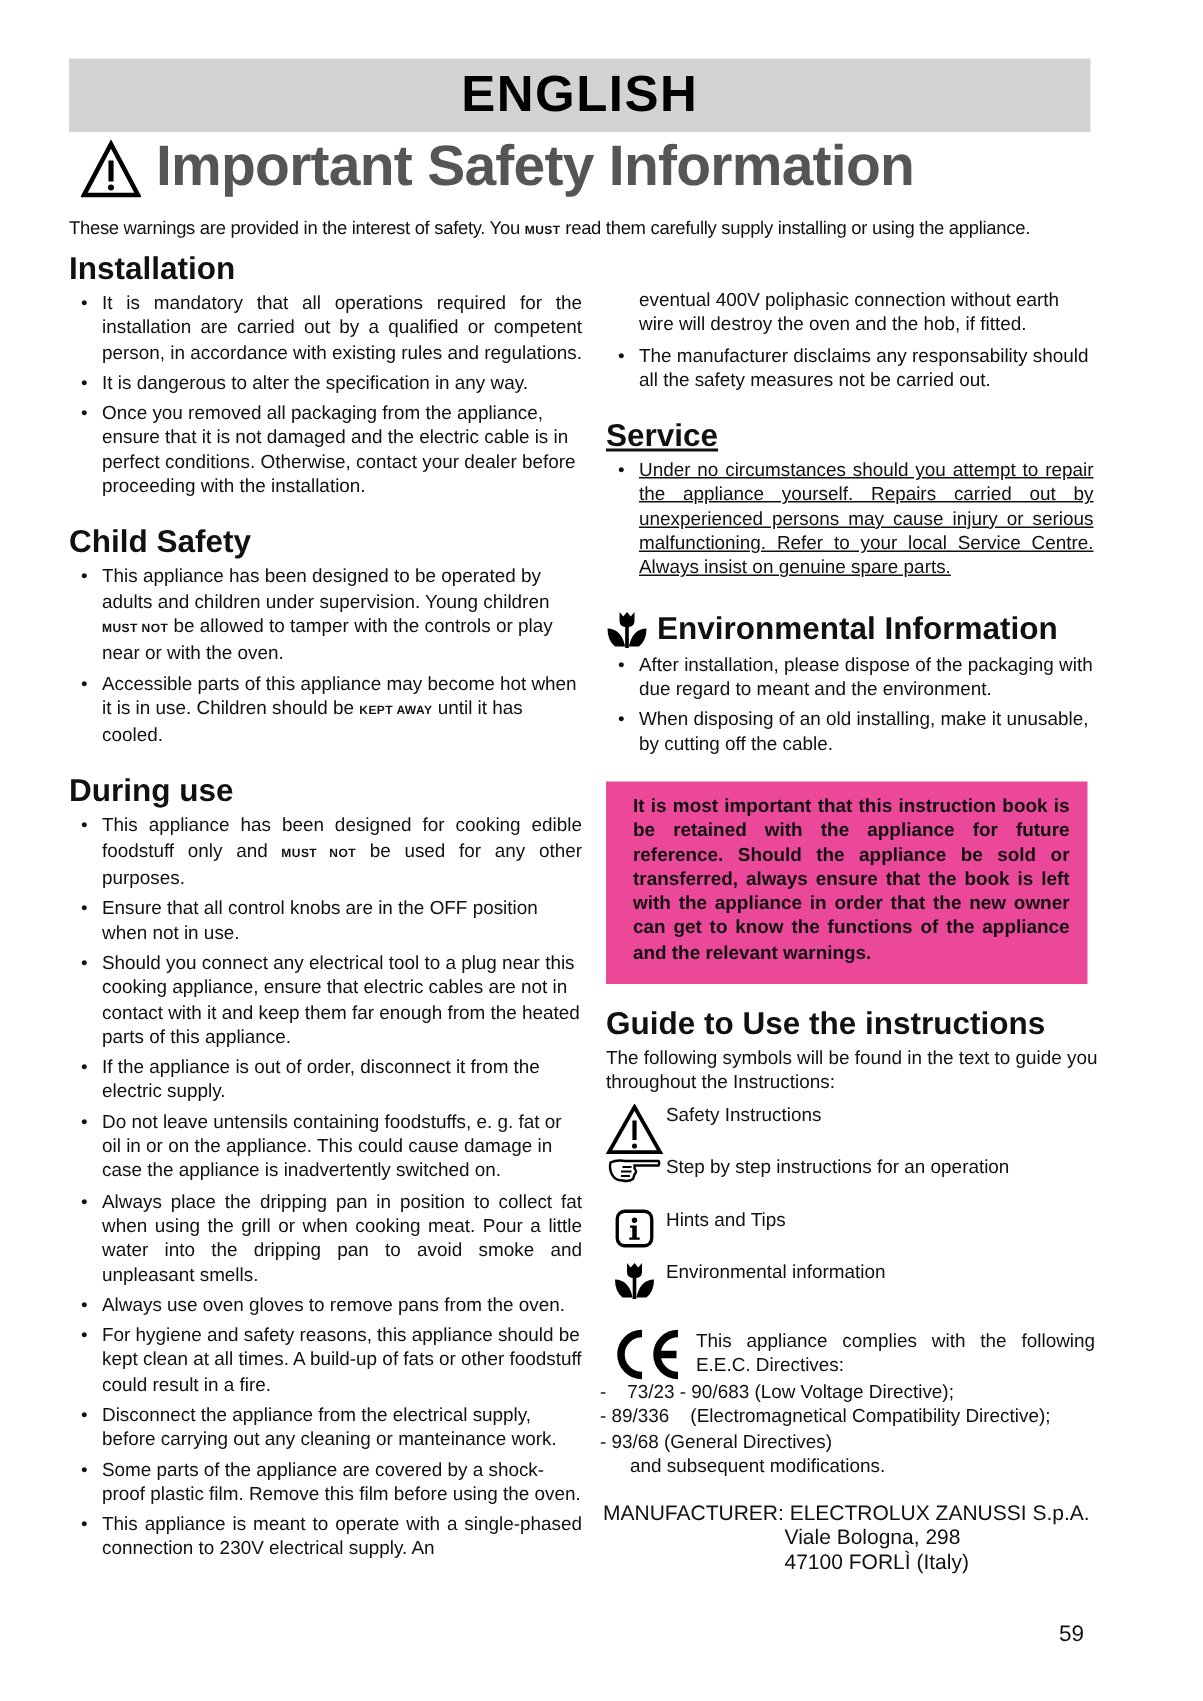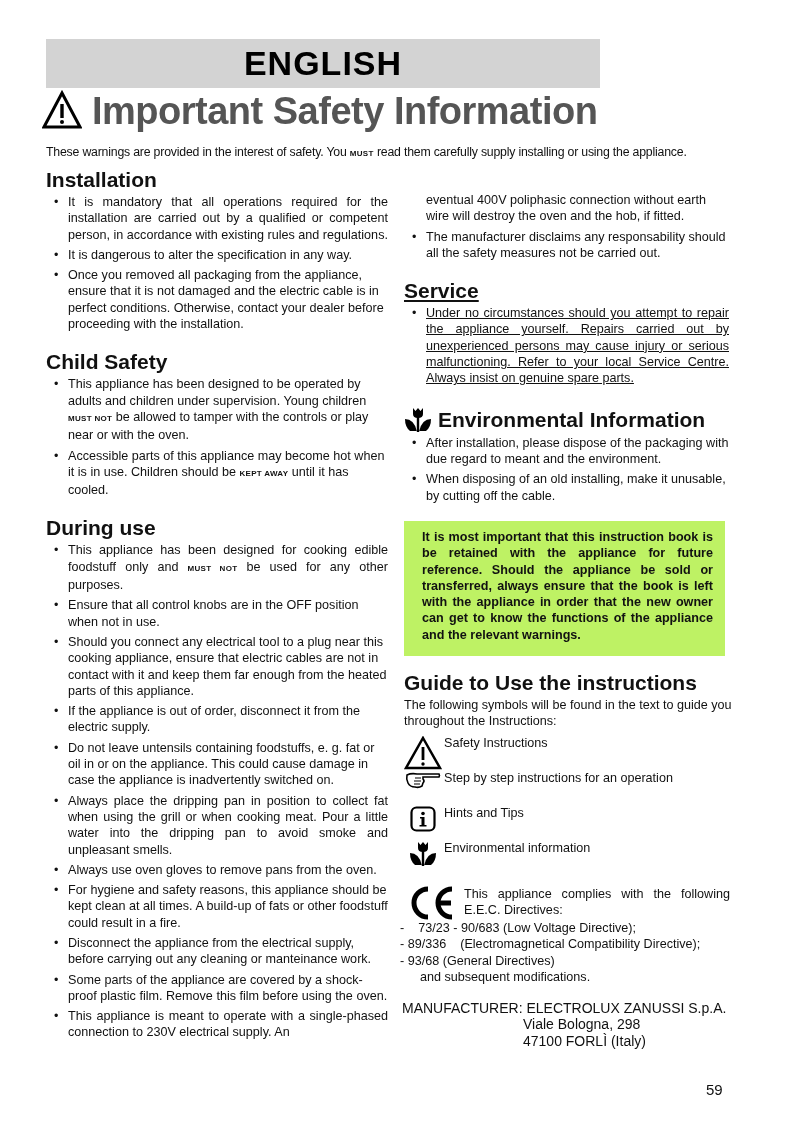--- a/index.html
+++ b/index.html
@@ -1,37 +1,37 @@
 <!DOCTYPE html>
 <html><head>
 <meta charset="utf-8">
 <style>
   html, body { margin: 0; padding: 0; background: #ffffff; }
   body { width: 802px; height: 1134px; position: relative; overflow: hidden;
          font-family: "Liberation Sans", sans-serif; color: #111; }
-  .band { position: absolute; left: 46px; top: 39px; width: 554px; height: 49px;
+  .band { position: absolute; left: 46px; top: 39px; width: 681px; height: 49px;
           background: #d3d3d3; display: flex; align-items: center; justify-content: center; }
   .band span { font-size: 34px; font-weight: bold; letter-spacing: 1px; color: #000; }
-  .main-title { position: absolute; left: 42px; top: 90px; display: flex; align-items: flex-start; }
+  .main-title { position: absolute; left: 54px; top: 90px; display: flex; align-items: flex-end; }
   .main-title svg { width: 40px; height: 40px; margin-right: 10px; }
   .main-title span { font-size: 38px; font-weight: bold; color: #555; letter-spacing: -0.5px; }
   .intro { position: absolute; left: 46px; top: 145px; font-size: 12.3px; letter-spacing: -0.2px; white-space: nowrap; }
   .sc { font-size: 8px; font-weight: bold; letter-spacing: 0.3px; }
   .col { position: absolute; width: 342px; }
   .col-left { left: 46px; top: 168px; }
   .col-right { left: 404px; top: 192px; width: 325px; }
   h2 { font-size: 21px; font-weight: bold; margin: 0 0 2px 0; color: #111; }
   ul { list-style: none; margin: 0; padding: 0; }
   li { font-size: 12.6px; line-height: 16.3px; padding-left: 22px; text-indent: -14px; margin-bottom: 4px; }
   li .dot { display: inline-block; width: 14px; text-indent: 0; }
   .justify { text-align: justify; }
   .b { font-weight: normal; }
   .sec { margin-bottom: 18px; }
   .note-box { position: absolute; left: 404px; top: 521px; width: 321px; height: 135px;
-              background: #bef264; box-sizing: border-box; padding: 8px 12px 0 18px; }
+              background: #ec4899; box-sizing: border-box; padding: 8px 12px 0 18px; }
   .note-box p { margin: 0; font-size: 12.6px; font-weight: bold; line-height: 16.3px; text-align: justify; }
   .guide { position: absolute; left: 404px; top: 671px; width: 330px; }
   .guide p { margin: 0; font-size: 12.6px; line-height: 16.3px; }
   .sym-row { display: flex; align-items: flex-start; height: 35px; }
   .sym-icon { width: 38px; display: flex; justify-content: center; align-items: center; }
   .sym-label { font-size: 12.6px; margin-left: 2px; }
   .ce { position: absolute; left: 400px; top: 886px; width: 330px; font-size: 12.6px; line-height: 16.3px; }
   .mfr { position: absolute; left: 402px; top: 1000px; font-size: 14px; line-height: 16.3px; }
   .page-num { position: absolute; left: 706px; top: 1081px; font-size: 15px; }
 </style>

